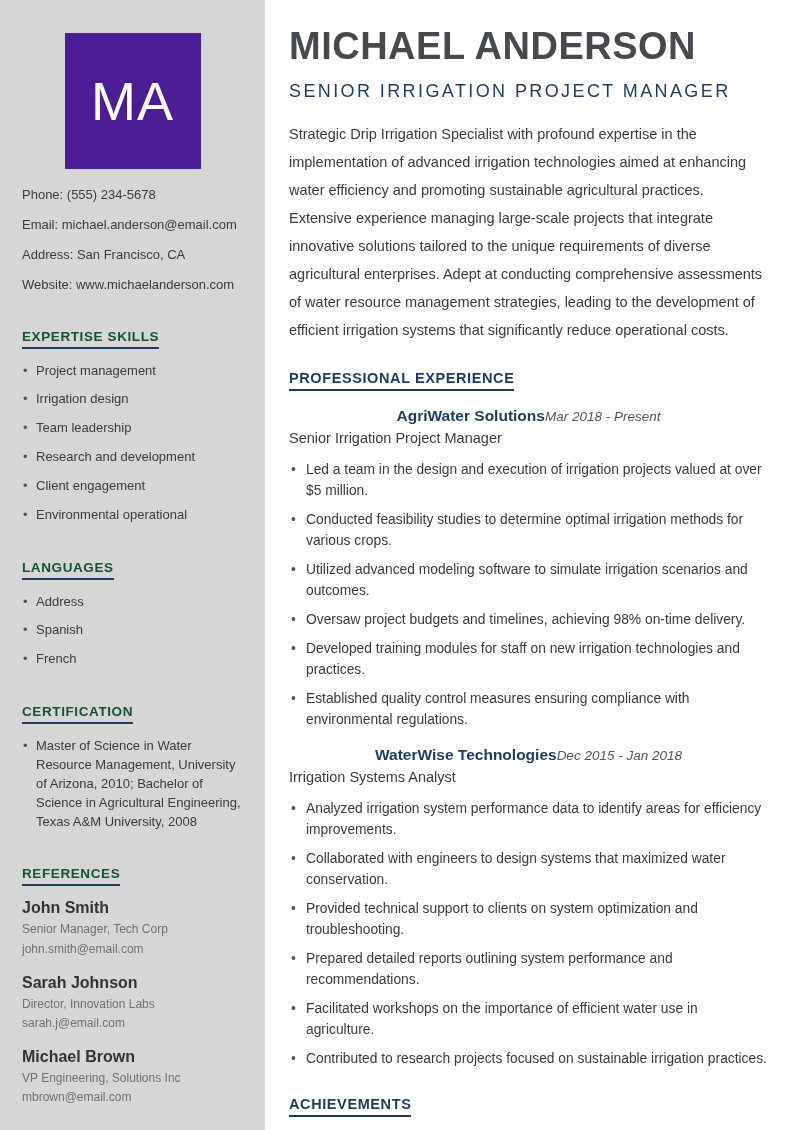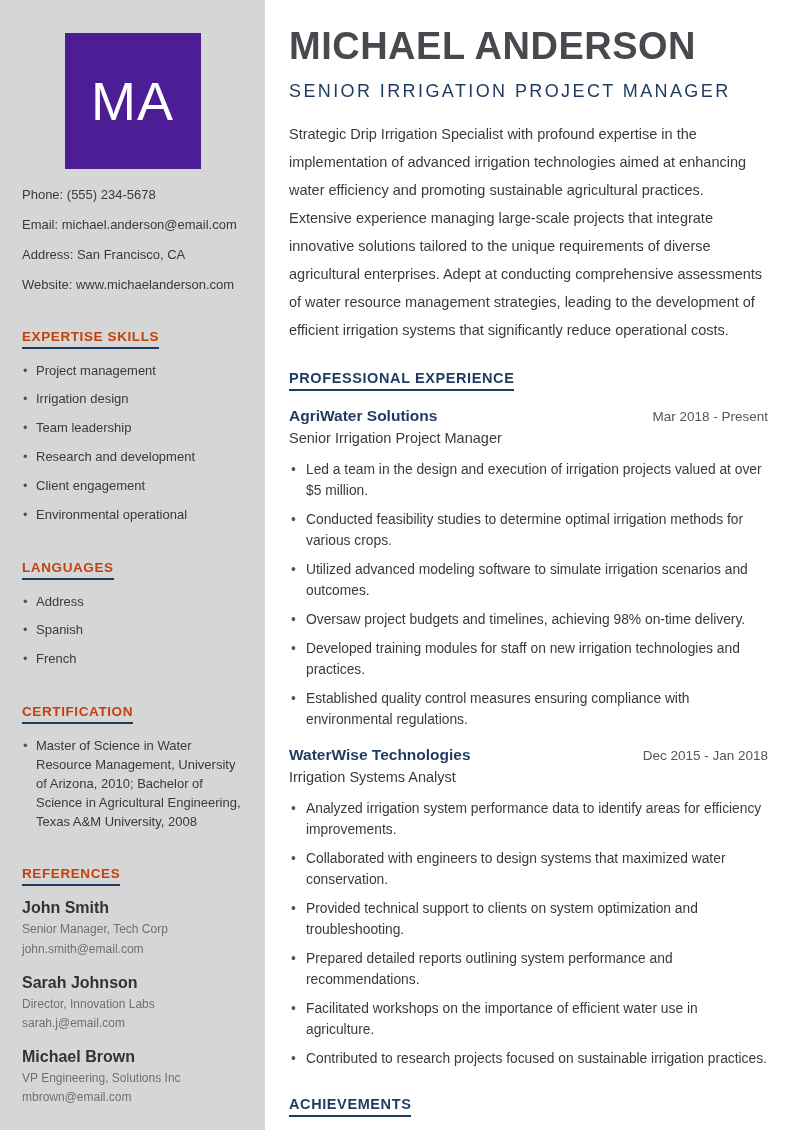--- a/index.html
+++ b/index.html
@@ -17,21 +17,21 @@
   }
   .avatar {
     width:136px; height:136px; background:#4c1d95;
     margin:0 auto 18px auto;
     display:flex; align-items:center; justify-content:center;
   }
   .avatar span { color:#ffffff; font-size:54px; letter-spacing:1px; }
   .contact p { font-size:13px; color:#3a3a3a; margin-bottom:13px; line-height:1.3; }
   .side-section { margin-top:33px; }
   .side-heading {
-    display:inline-block; color:#c2410c; font-size:13.5px; font-weight:bold;
+    display:inline-block; color:#14532d; font-size:13.5px; font-weight:bold;
     letter-spacing:0.6px; border-bottom:2px solid #1e3a5f;
     padding-bottom:3px; margin-bottom:13px;
   }
   ul { list-style:none; }
   .side-list li {
     position:relative; font-size:13px; color:#3a3a3a;
     padding-left:14px; margin-bottom:10px; line-height:1.45;
   }
   .side-list li::before { content:"•"; position:absolute; left:1px; color:#555; }
   .ref-card { margin-bottom:17px; }
@@ -50,23 +50,23 @@
   .summary {
     margin-top:18px; font-size:14.5px; line-height:28px; color:#3a3a3a;
   }
   .main-heading {
     display:inline-block; color:#1e3a5f; font-size:14.5px; font-weight:bold;
     letter-spacing:0.6px; border-bottom:2px solid #1e3a5f;
     padding-bottom:3px;
   }
   .experience-section { margin-top:25px; }
   .job { margin-top:16px; }
-  .job-header { display:flex; justify-content:space-between; align-items:baseline; }
+  .job-header { display:flex; justify-content:center; align-items:baseline; }
   .company { font-size:15.5px; font-weight:bold; color:#1e3a5f; }
-  .dates { font-size:13.5px; color:#555; }
+  .dates { font-size:13.5px; font-style:italic; color:#555; }
   .role { font-size:14.5px; color:#3b3b3b; margin-top:5px; }
   .job-bullets { margin-top:13px; }
   .job-bullets li, .ach-list li {
     position:relative; font-size:13.8px; color:#3a3a3a;
     padding-left:17px; margin-bottom:8px; line-height:21px;
   }
   .job-bullets li::before, .ach-list li::before {
     content:"•"; position:absolute; left:2px; color:#555;
   }
   .achievements-section { margin-top:26px; }

